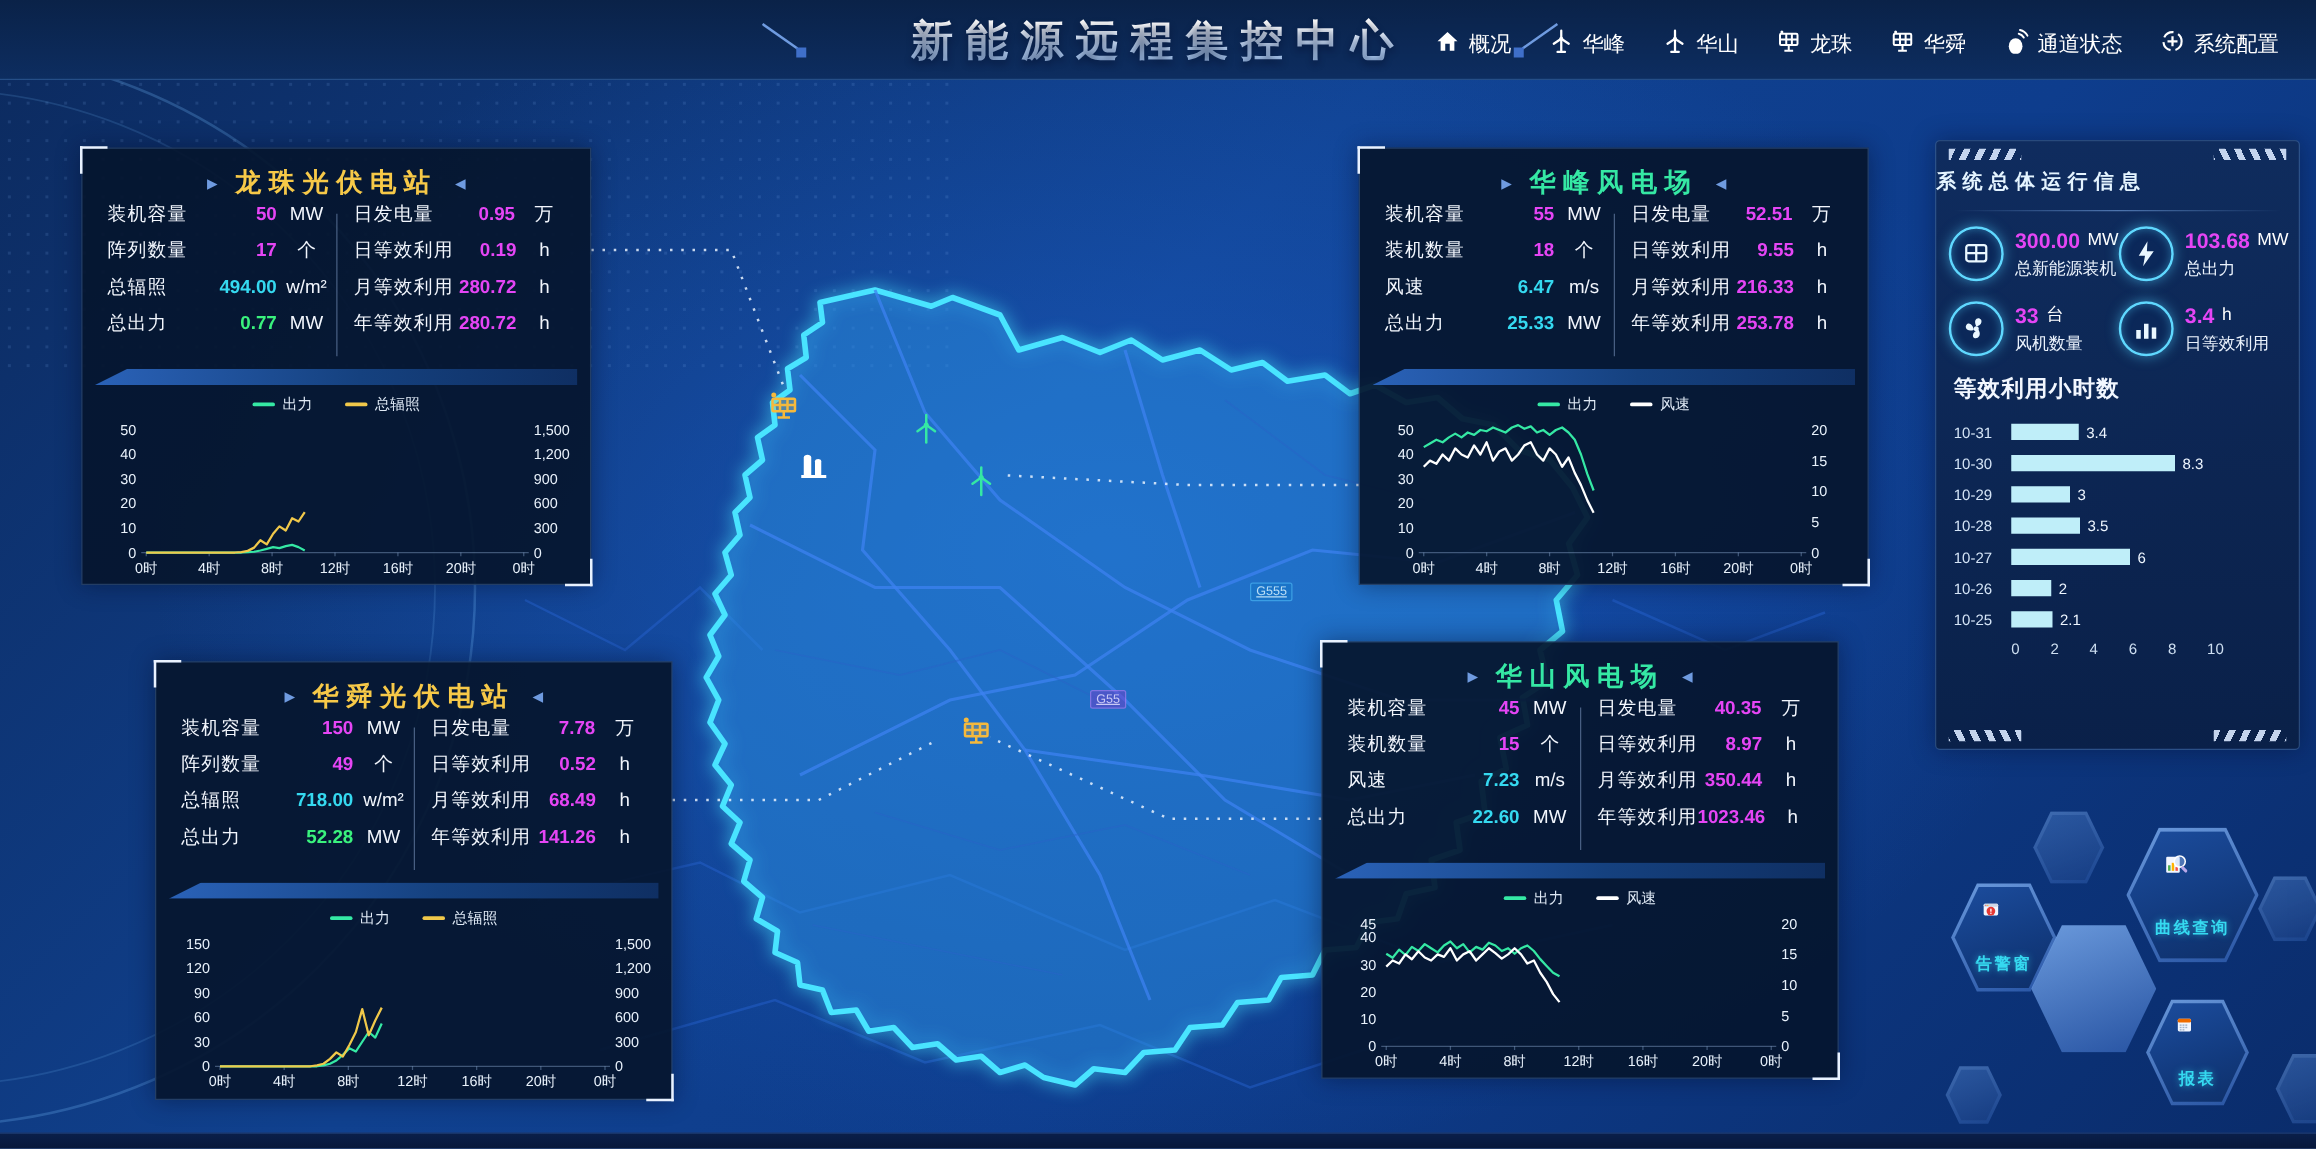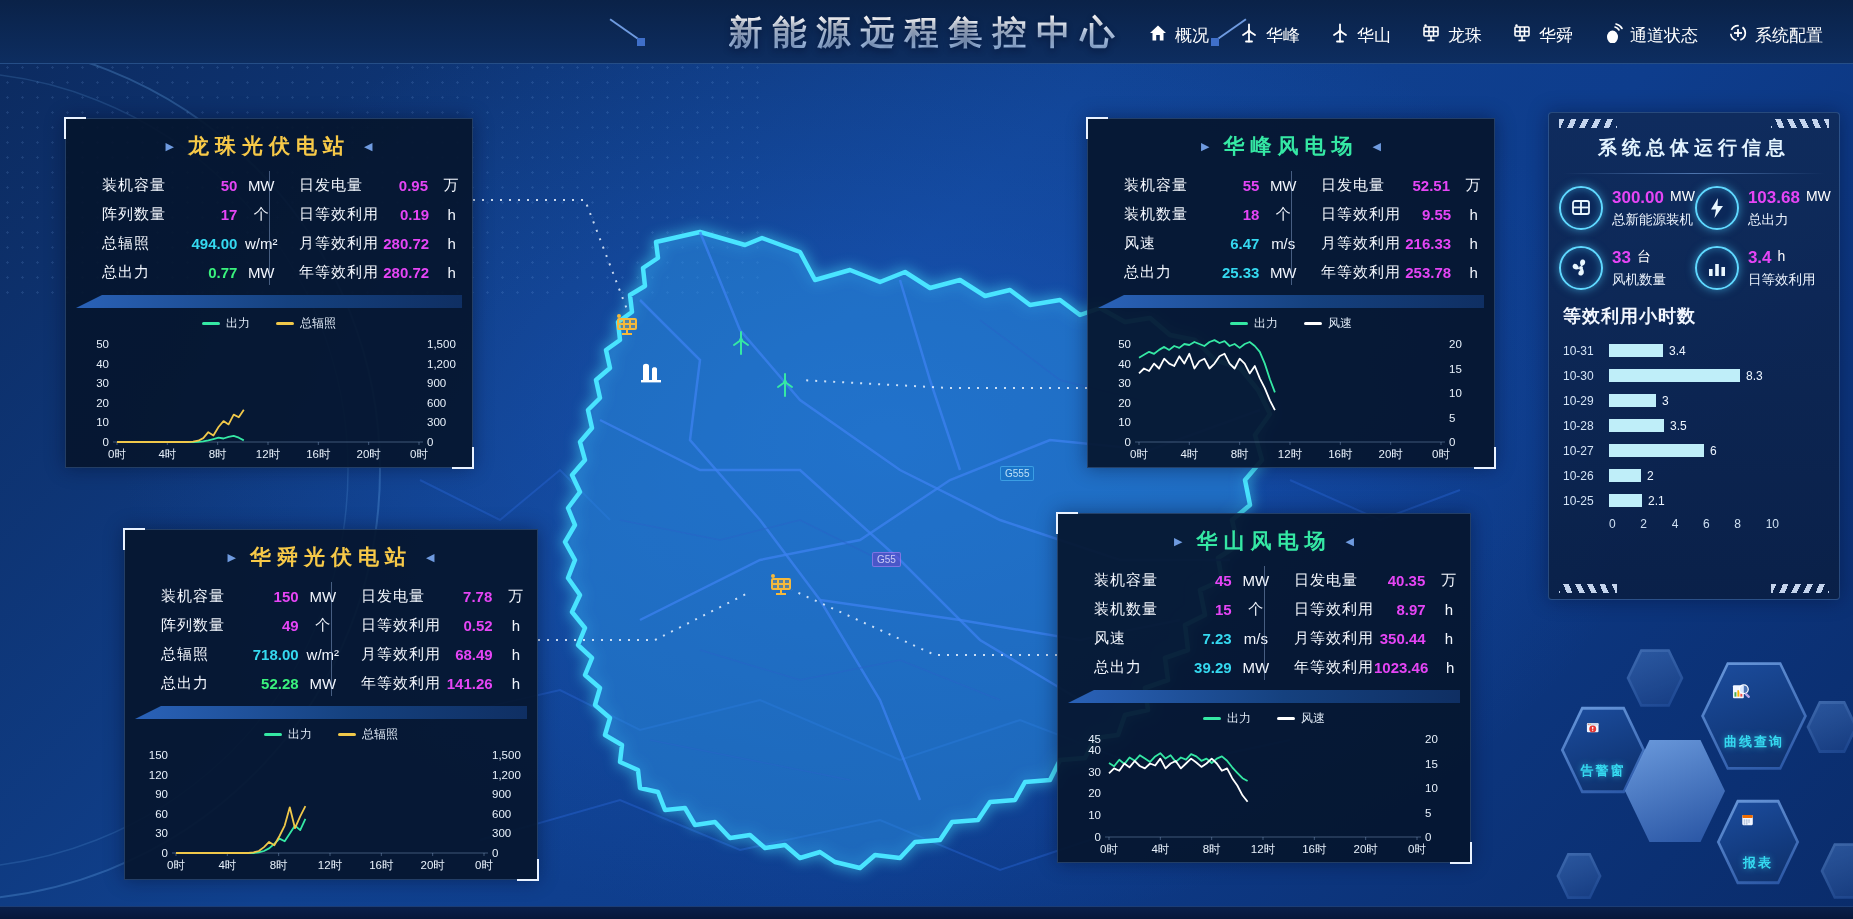--- a/index.html
+++ b/index.html
@@ -50,21 +50,21 @@
     position:absolute; background:rgba(5,21,46,.93);
     border:1px solid rgba(110,160,230,.28); z-index:20;
     box-shadow:0 0 18px rgba(0,10,40,.45);
   }
   .corner { position:absolute; width:22px; height:22px; border:2px solid #e9f2ff; }
   .corner.tl { left:-2px; top:-2px; border-right:none; border-bottom:none; }
   .corner.br { right:-2px; bottom:-2px; border-left:none; border-top:none; }
   .panel-title-row { display:flex; align-items:center; justify-content:center; gap:14px; margin-top:13px; }
   .panel-title { font-size:21px; font-weight:bold; letter-spacing:6px; }
   .title-arrow { font-size:11px; color:#6f9be0; }
-  .stats { position:absolute; left:0; top:52px; width:100%; padding:0 14px;margin-left:16px; }
+  .stats { position:absolute; left:0; top:38px; width:100%; padding:0 14px; }
   .stats-divider { position:absolute; left:50%; top:52px; width:1px; height:114px; background:rgba(150,180,225,.45); }
   .stats-cols { display:flex; }
   .stats-col { width:50%; }
   .stat-row { display:flex; align-items:center; height:29px; font-size:15px; }
   .stat-label { width:92px; padding-left:6px; color:#f2f6fd; letter-spacing:1px; white-space:nowrap; }
   .stat-value { width:62px; text-align:right; font-weight:bold; }
   .stat-unit { width:52px; text-align:center; color:#f2f6fd; }
   .stats-col.right .stat-label { width:102px; padding-left:14px; }
   .stats-col.right .stat-value { width:58px; }
   .trapezoid { position:absolute; left:10px; right:10px; top:176px; height:13px;
@@ -79,21 +79,21 @@
   .system-panel {
     position:absolute; left:1548px; top:112px; width:292px; height:488px; z-index:20;
     background:linear-gradient(180deg,rgba(16,42,88,.88),rgba(10,30,66,.88));
     border:1px solid rgba(110,170,240,.3); border-radius:4px;
     box-shadow:0 0 20px rgba(0,10,40,.4);
   }
   .stripes { position:absolute; width:58px; height:9px; opacity:.9;
     background:repeating-linear-gradient(115deg,#d9e8ff 0 5px,transparent 5px 11px); }
   .stripes.tl { left:10px; top:6px; } .stripes.tr { right:10px; top:6px; transform:scaleX(-1); }
   .stripes.bl { left:10px; bottom:6px; transform:scaleX(-1);} .stripes.br { right:10px; bottom:6px; }
-  .system-title { text-align:center; margin-top:22px; font-size:19px; font-weight:bold; letter-spacing:5px; color:#e4f4ff; }
+  .system-title { margin-top:22px; font-size:16px; font-weight:bold; letter-spacing:5px; color:#e4f4ff; }
   .system-divider { margin:12px 14px 0; height:1px; background:linear-gradient(90deg,transparent,rgba(140,190,255,.5),transparent); }
   .sys-stats { display:grid; grid-template-columns:1fr 1fr; padding:12px 10px 0; row-gap:16px; }
   .sys-stat { display:flex; gap:9px; align-items:center; }
   .sys-icon { flex:0 0 44px; width:44px; height:44px; border-radius:50%;
     border:2px solid #5fd8ff; box-shadow:0 0 10px rgba(80,210,255,.55), inset 0 0 8px rgba(80,210,255,.4);
     display:flex; align-items:center; justify-content:center; background:rgba(10,40,90,.6); }
   .sys-icon svg { width:24px; height:24px; }
   .sys-texts { display:flex; flex-direction:column; gap:3px; }
   .sys-valrow { display:flex; align-items:flex-start; gap:6px; }
   .sys-value { font-size:17px; font-weight:bold; color:#e545f5; }
@@ -113,21 +113,21 @@
     background:linear-gradient(160deg,rgba(140,190,255,.75),rgba(60,110,200,.55)); }
   .hex-inner { position:absolute; left:3px; top:3px; right:3px; bottom:3px;
     clip-path:polygon(25% 2%,75% 2%,99% 50%,75% 98%,25% 98%,1% 50%);
     background:linear-gradient(160deg,#1c4d9e 0%,#123a7e 60%,#0e2f68 100%);
     display:flex; flex-direction:column; align-items:center; justify-content:center; gap:4px; }
   .hex-inner svg { width:42%; height:42%; }
   .hex-label { font-size:13px; font-weight:bold; color:#35d9f0; letter-spacing:2px; text-shadow:0 0 6px rgba(53,217,240,.6); white-space:nowrap; }
   .hex.deco .hex-inner { background:linear-gradient(160deg,rgba(40,90,170,.55),rgba(18,50,110,.45)); }
   
   .map-layer { position:absolute; inset:0; z-index:5; }
-  .map-label { position:absolute; font-size:10px; padding:1px 4px; border-radius:2px; z-index:6; opacity:.85; }
+  .map-label { position:absolute; font-size:10px; padding:1px 4px; border-radius:2px; z-index:6; opacity:.85;text-decoration:underline; }
   .map-label.g1 { background:rgba(120,60,200,.55); color:#e7d9ff; border:1px solid rgba(190,140,255,.6); }
   .map-label.g2 { background:rgba(20,120,200,.55); color:#d5f2ff; border:1px solid rgba(90,200,255,.6); }
   .map-icon { position:absolute; z-index:8; cursor:pointer; }
   .footer { position:absolute; left:0; bottom:0; width:100%; height:13px;
     background:linear-gradient(180deg,#0a1f4a,#07173a); border-top:1px solid rgba(80,150,255,.3); z-index:25; }
   .value-magenta{color:#e545f5;} .value-cyan{color:#35d9f0;} .value-green{color:#3af27d;}
 </style>
 </head>
 <body>
 
@@ -592,21 +592,21 @@
             <span class="stat-value value-magenta">15</span>
             <span class="stat-unit">个</span>
           </div>
           <div class="stat-row">
             <span class="stat-label">风速</span>
             <span class="stat-value value-cyan">7.23</span>
             <span class="stat-unit">m/s</span>
           </div>
           <div class="stat-row">
             <span class="stat-label">总出力</span>
-            <span class="stat-value value-cyan">39.29</span>
+            <span class="stat-value value-cyan">22.60</span>
             <span class="stat-unit">MW</span>
           </div>
         </div>
         <div class="stats-col right">
           <div class="stat-row">
             <span class="stat-label">日发电量</span>
             <span class="stat-value value-magenta">40.35</span>
             <span class="stat-unit">万</span>
           </div>
           <div class="stat-row">

